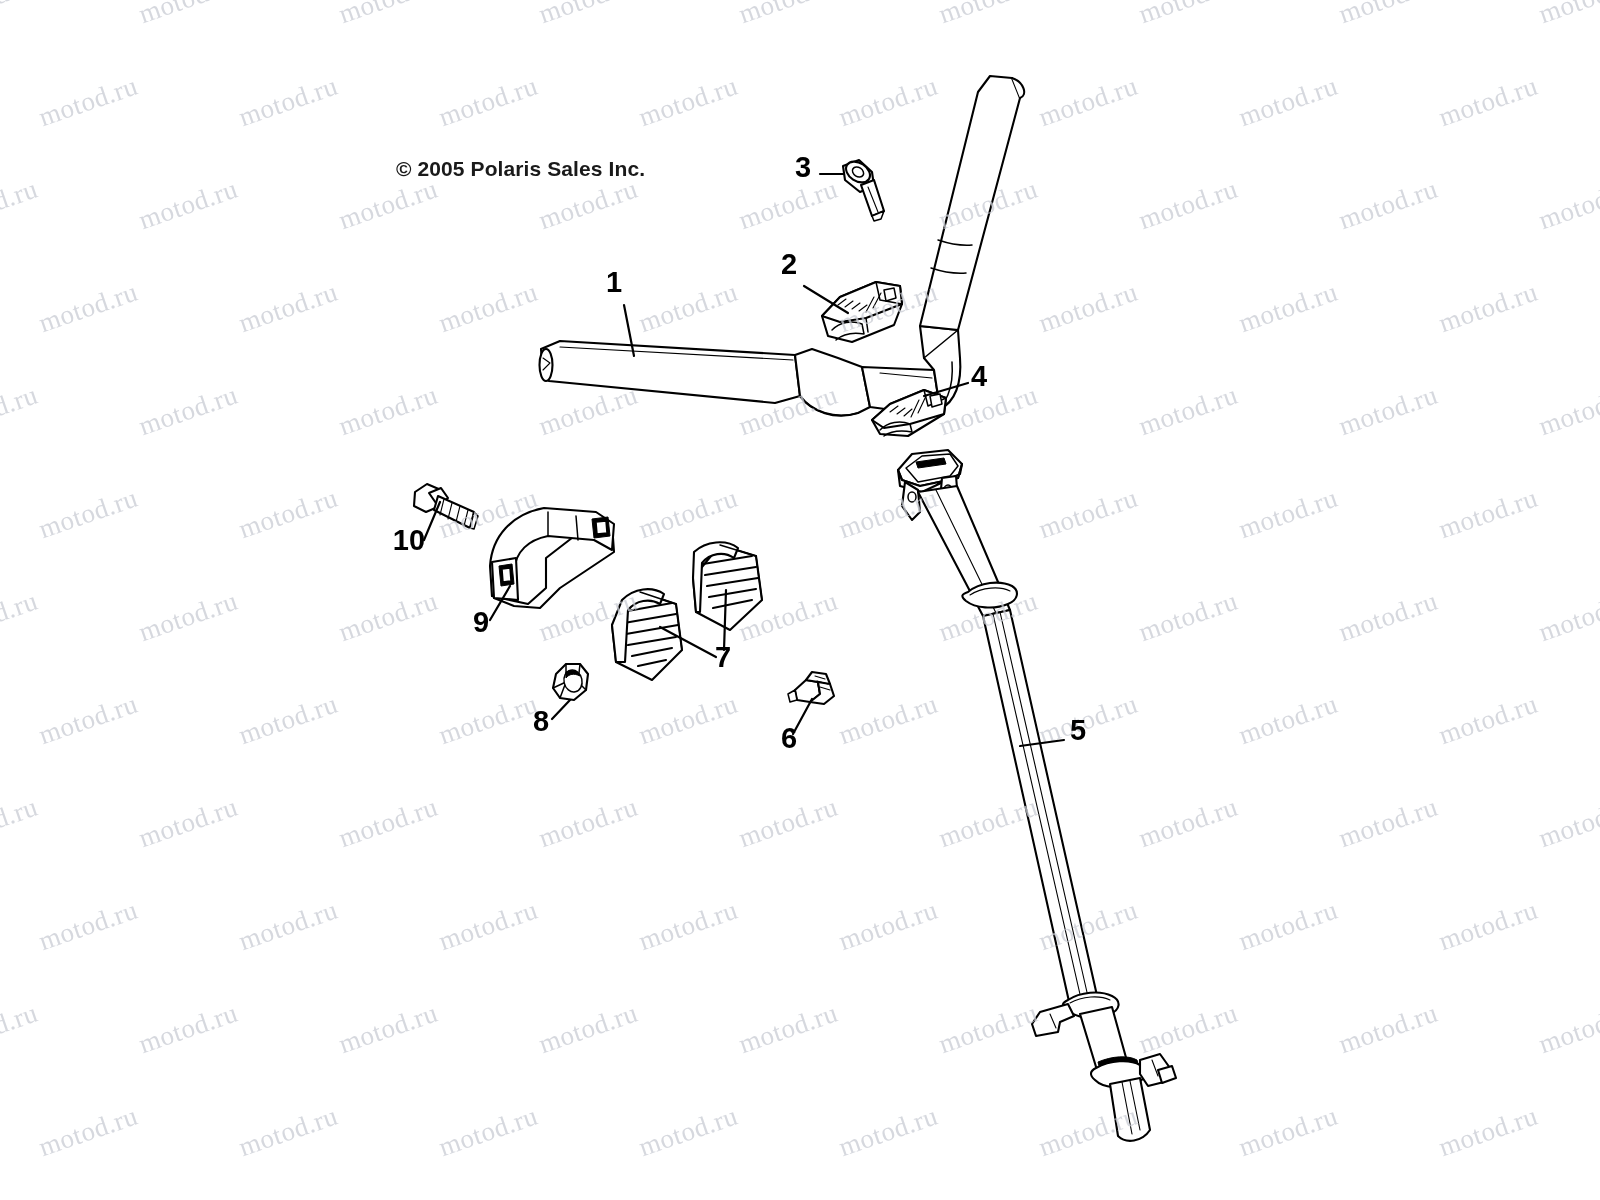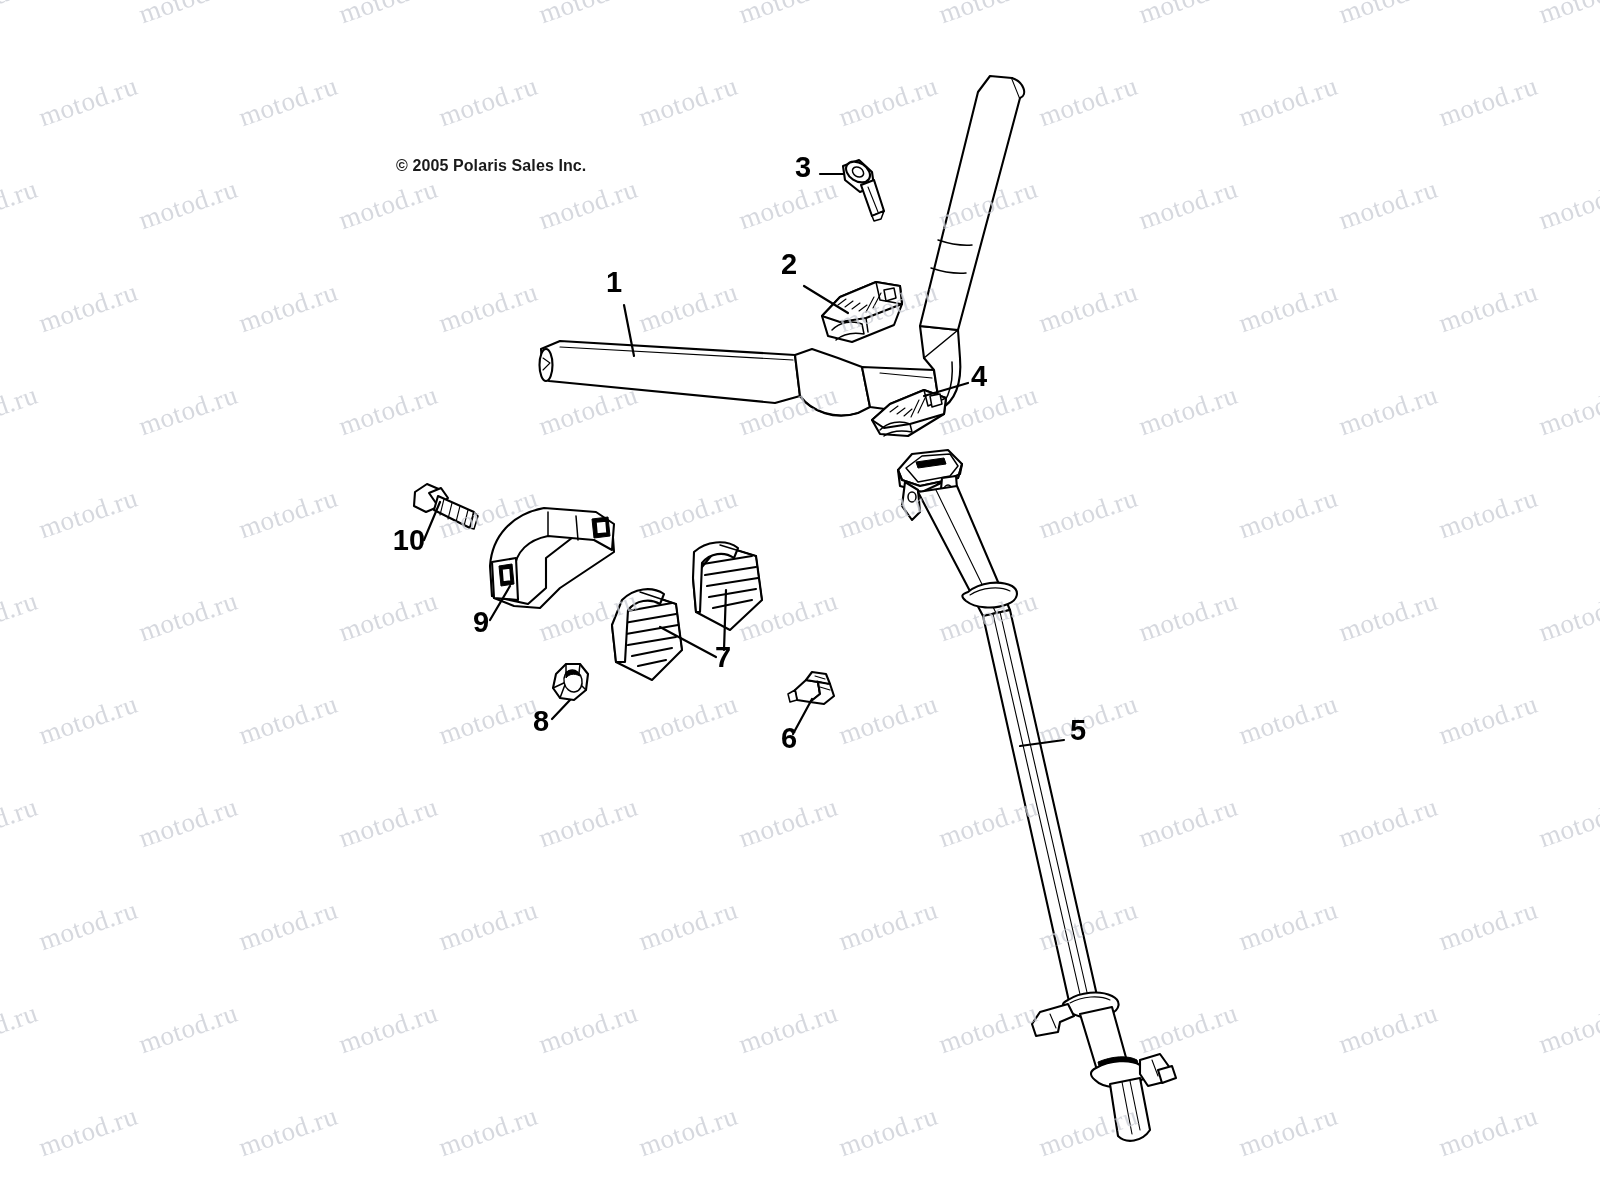--- a/index.html
+++ b/index.html
@@ -54,21 +54,21 @@
   .callout-num {
     font-family: "Liberation Sans", sans-serif;
     font-size: 29px;
     font-weight: 700;
     fill: #000000;
   }
   .copyright-text {
     position: absolute;
     z-index: 9;
     font-family: "Liberation Sans", sans-serif;
-    font-size: 16px;
+    font-size: 21px;
     font-weight: 600;
     color: #1a1a1a;
     white-space: nowrap;
     letter-spacing: 0.1px;
   }
   .ln { stroke: #000; fill: none; stroke-width: 2.1; stroke-linecap: round; stroke-linejoin: round; }
   .ln-thin { stroke: #000; fill: none; stroke-width: 1.5; stroke-linecap: round; stroke-linejoin: round; }
   .ln-hair { stroke: #000; fill: none; stroke-width: 1.1; stroke-linecap: round; stroke-linejoin: round; }
   .leader { stroke: #000; fill: none; stroke-width: 2.2; stroke-linecap: round; }
   .fillw { fill: #ffffff; stroke: #000; stroke-width: 2.1; stroke-linejoin: round; stroke-linecap: round; }

